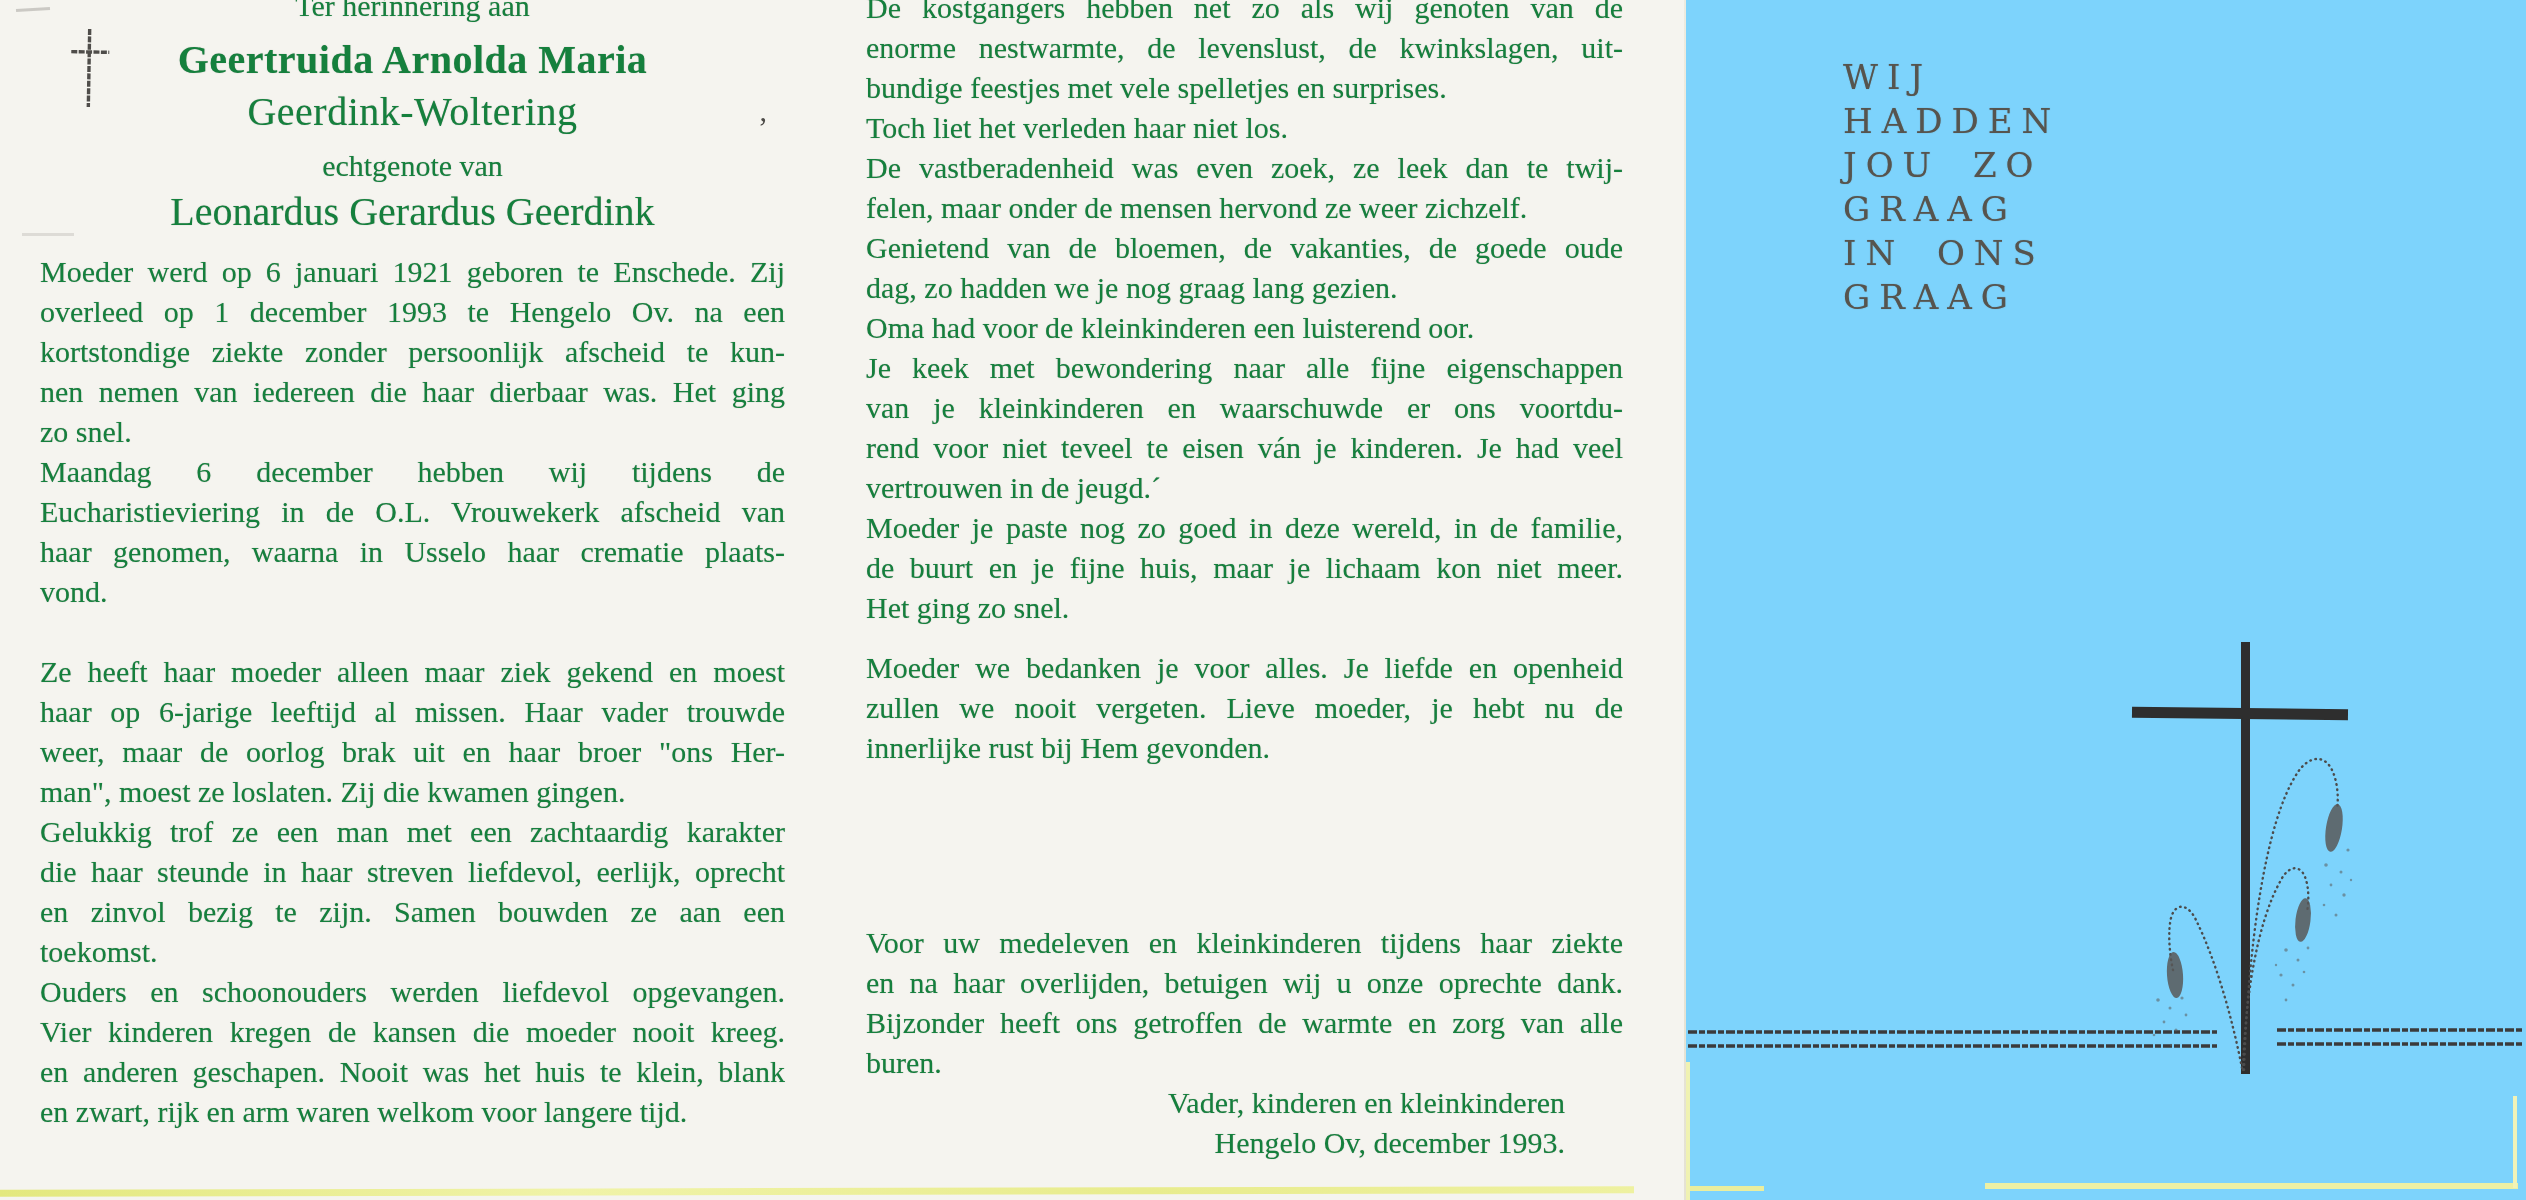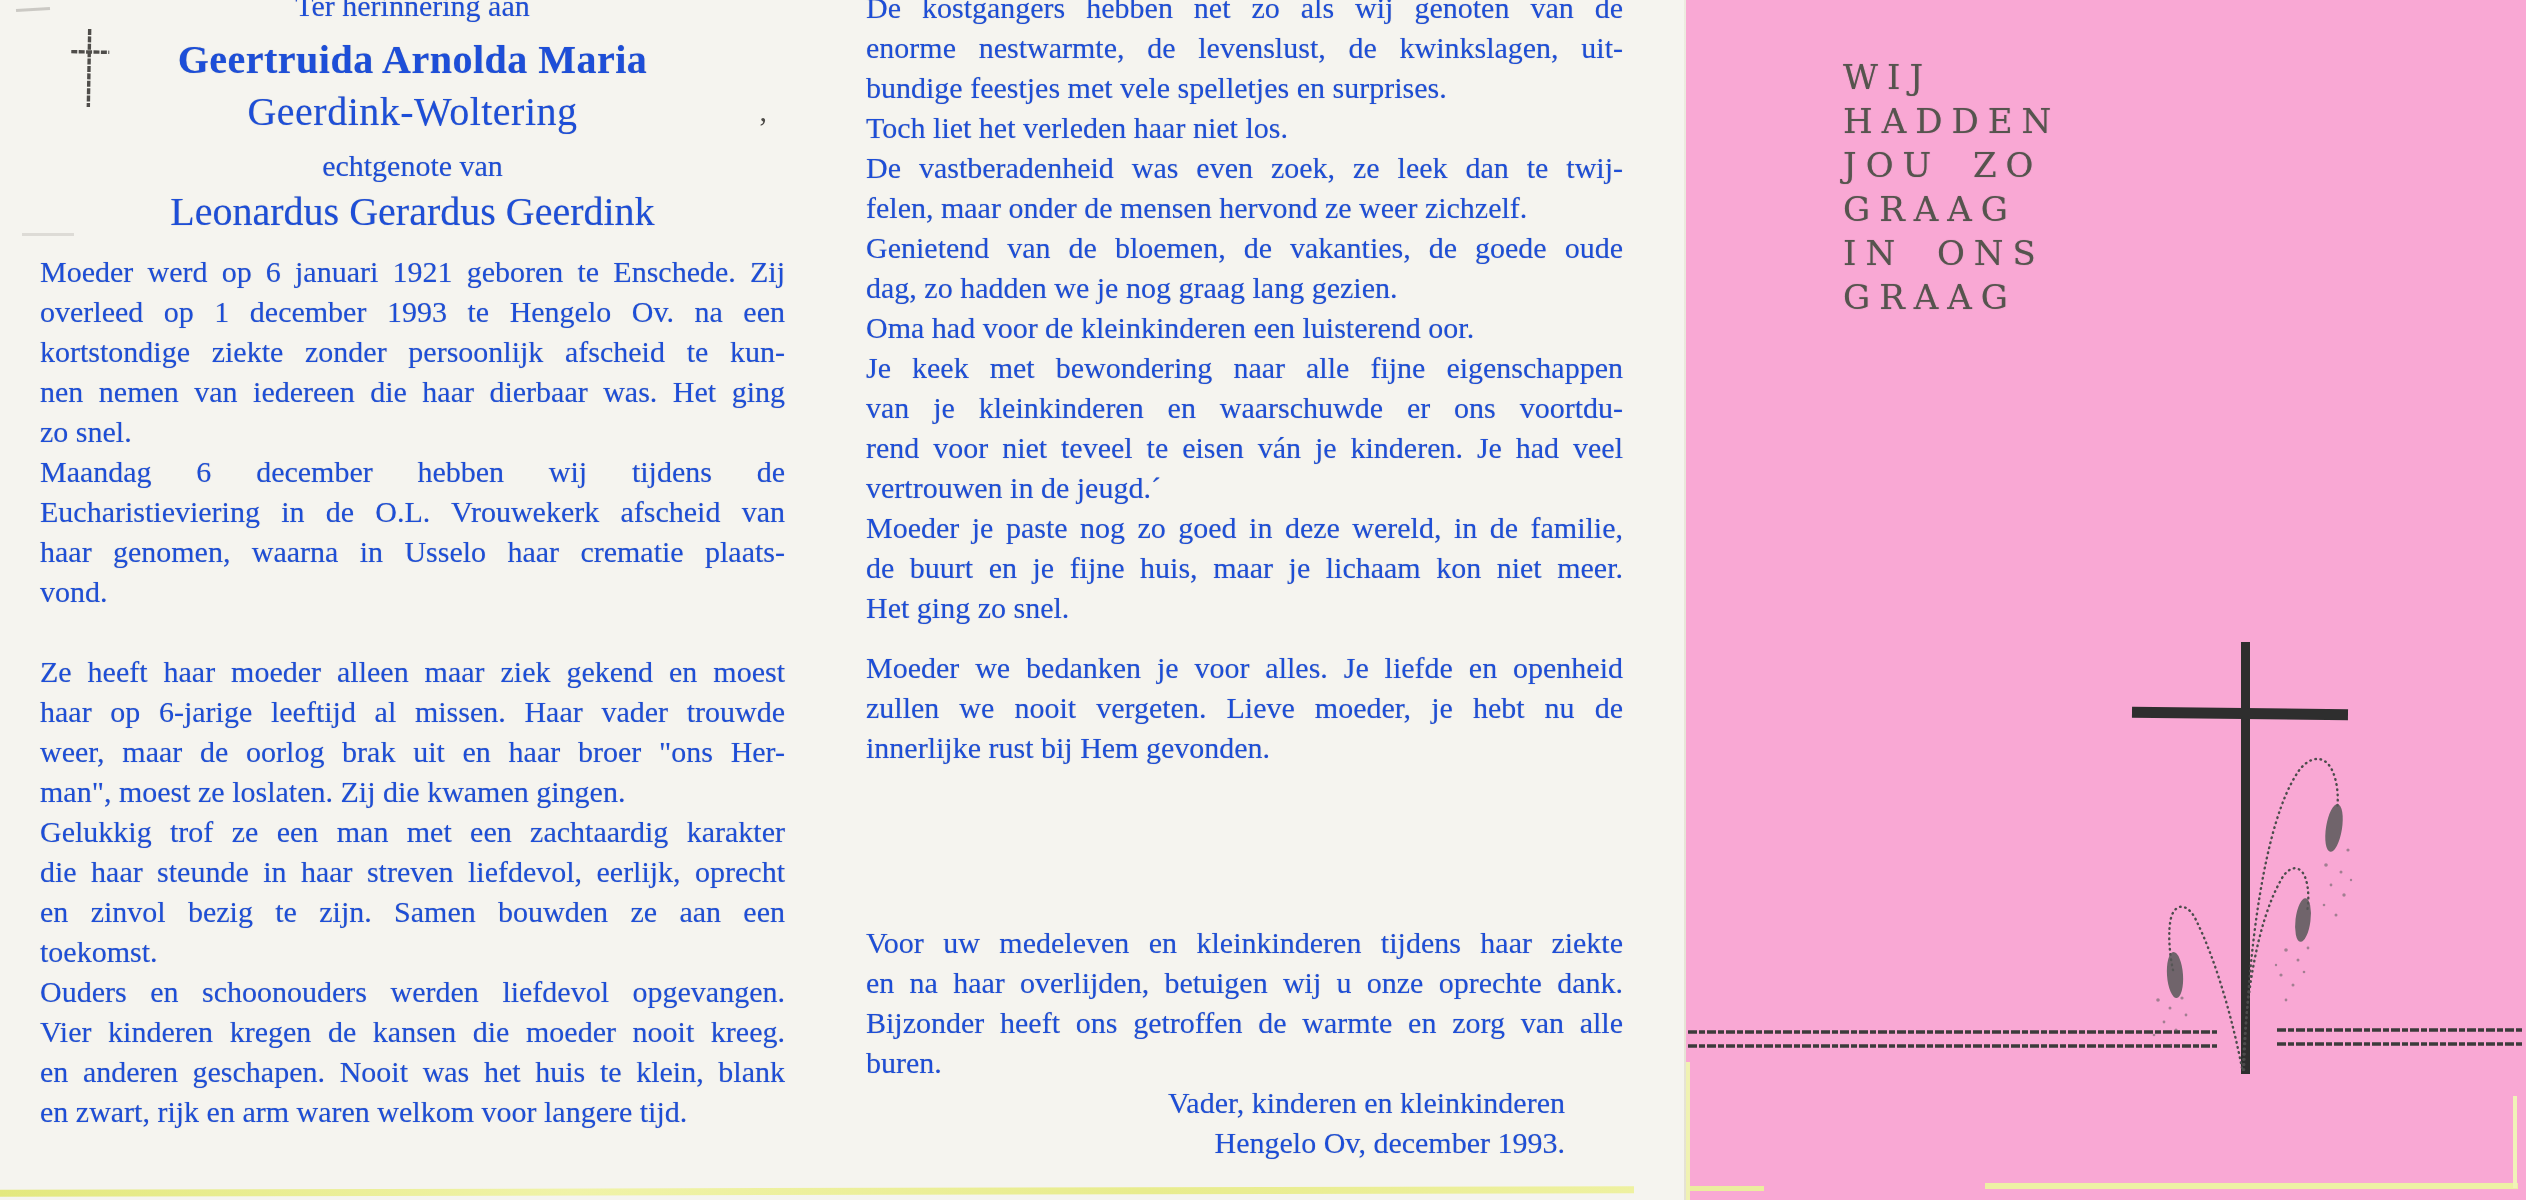--- a/index.html
+++ b/index.html
@@ -1,21 +1,21 @@
 <!DOCTYPE html>
 <html><head>
 <meta charset="utf-8">
 <style>
   html,body{margin:0;padding:0;background:#d8d6d0;}
   .scan{
     position:relative;width:2526px;height:1200px;overflow:hidden;
     background:#f5f4ef;
     font-family:"Liberation Serif","DejaVu Serif",serif;
   }
-  .ink{color:#1d4ed8;text-shadow:0 0 1px rgba(45,43,40,.35);}
+  .ink{color:#15803d;text-shadow:0 0 1px rgba(45,43,40,.35);}
   
   .lp-header{position:absolute;left:40px;top:0;width:745px;text-align:center;}
   .in-memoriam{margin-top:-12px;font-size:30px;line-height:36px;}
   .name1{margin-top:12px;font-size:40px;line-height:48px;font-weight:bold;letter-spacing:.5px;}
   .name2{margin-top:4px;font-size:40px;line-height:48px;font-weight:normal;letter-spacing:.5px;}
   .relation{margin-top:12px;font-size:30px;line-height:36px;}
   .spouse{margin-top:4px;font-size:40px;line-height:48px;}
   
   .lp-body{position:absolute;left:40px;top:252px;width:745px;font-size:30px;line-height:40px;}
   .mp-body{position:absolute;left:866px;top:-12px;width:757px;font-size:30px;line-height:40px;}
@@ -23,21 +23,21 @@
   .gap40{margin-top:40px;}
   .gap20{margin-top:20px;}
   .gap155{margin-top:155px;}
   .tl{text-align:left;}
   .jl{text-align:justify;text-align-last:justify;}
   .sig{padding-right:58px;}
   .sig .tl{text-align:right;}
   
   .fold{position:absolute;left:1684px;top:0;width:3px;height:1200px;
     background:linear-gradient(180deg,#edebdf,#e5e2d3);}
-  .cover{position:absolute;left:1686px;top:0;width:840px;height:1200px;background:#f9a8d4;}
+  .cover{position:absolute;left:1686px;top:0;width:840px;height:1200px;background:#7dd3fc;}
   .cover-title{position:absolute;left:157px;top:55px;
     font-family:"DejaVu Serif",serif;font-size:34px;line-height:44px;
     letter-spacing:9px;word-spacing:13px;color:#56544e;
     text-shadow:0 0 1px rgba(90,88,82,.55);}
   .cover-art{position:absolute;left:0;top:0;width:840px;height:1200px;}
   
   .edge{position:absolute;}
   .edge-bottom-left{left:0;top:1188px;width:1634px;height:7px;
     background:linear-gradient(90deg,#e3e87e,#f0f3a8 35%,#e8ec8d 70%,#eef1a0);
     transform:rotate(-0.12deg);}

